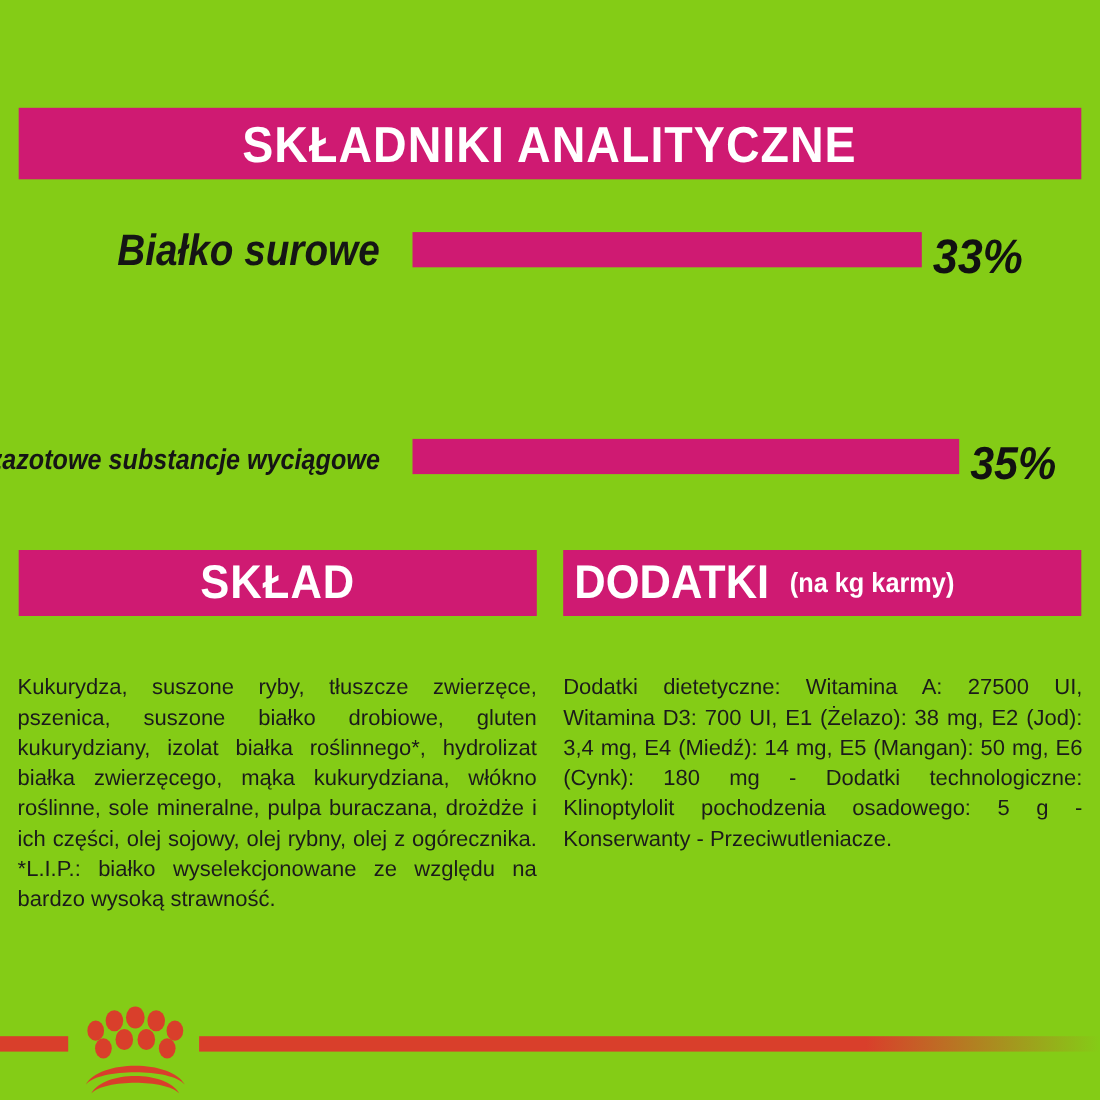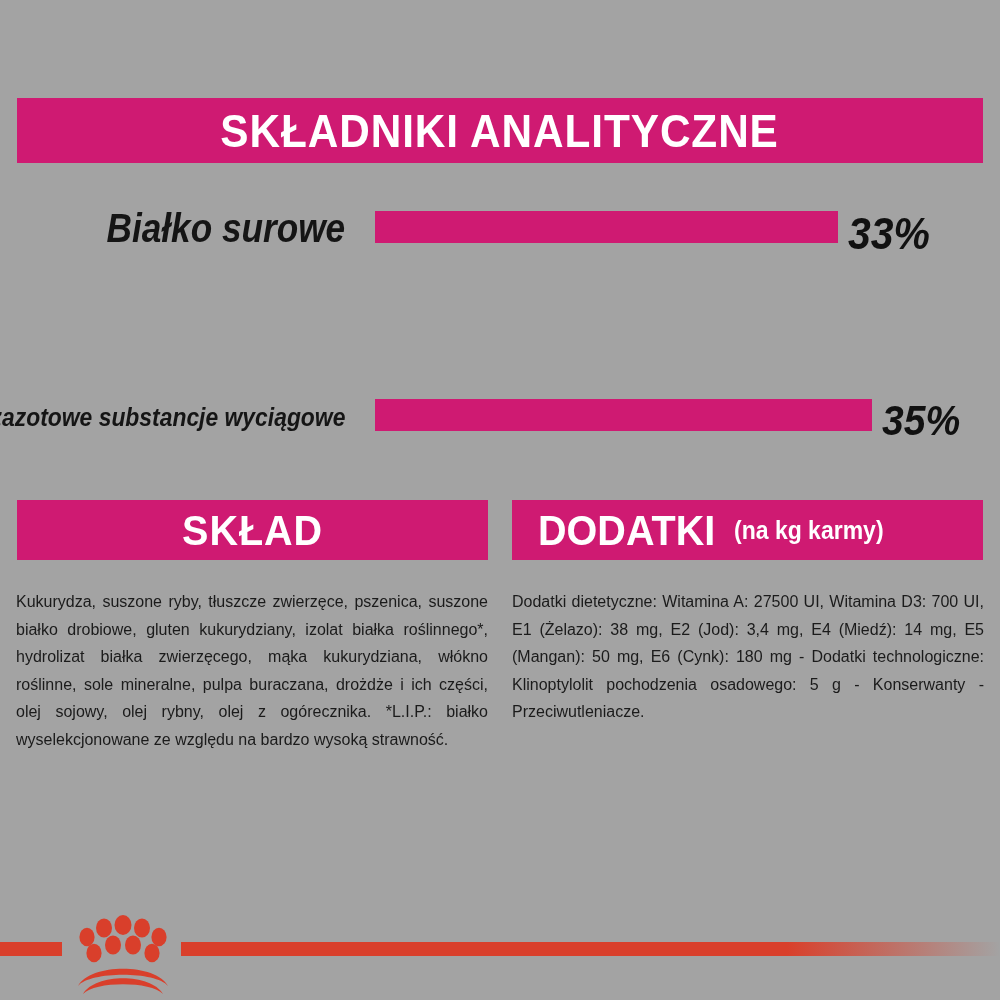--- a/index.html
+++ b/index.html
@@ -13,21 +13,21 @@
     position: relative;
     font-family: "Liberation Sans", "DejaVu Sans", sans-serif;
     overflow: hidden;
   }
 
   .page {
     position: absolute;
     left: 0; top: 0;
     width: 1000px;
     height: 1000px;
-    background: #a3a3a3;
+    background: #84cc16;
   }
 
   
   .hdr-bar {
     position: absolute;
     background: #cf1a72;
     display: flex;
     align-items: center;
     justify-content: center;
     overflow: hidden;
@@ -63,21 +63,21 @@
     font-size: 43px;
     letter-spacing: 1px;
   }
 
   #additives-header {
     left: 512px;
     top: 500px;
     width: 471px;
     height: 60px;
     justify-content: flex-start;
-    padding-left: 26px;
+    padding-left: 10px;
     box-sizing: border-box;
   }
   #additives-header .hdr-main {
     color: #ffffff;
     font-family: "Liberation Sans Narrow", "Liberation Sans", sans-serif;
     font-weight: bold;
     font-size: 43px;
     white-space: nowrap;
     transform: scaleX(0.92);
     transform-origin: left center;
@@ -161,23 +161,23 @@
 
   
   #row-nfe { top: 197px; }
   #row-nfe .bar-label { font-size: 26px; bottom: 7px; }
   #row-nfe .bar-track { top: 12px; }
   #row-nfe .bar-value { font-size: 42px; left: 882px; top: 13px; }
 
   
   .body-col {
     position: absolute;
-    top: 588px;
+    top: 612px;
     font-family: "Liberation Sans", "DejaVu Sans", sans-serif;
-    font-size: 16px;
+    font-size: 20px;
     line-height: 27.5px;
     color: #1b1b1b;
     text-align: justify;
     text-justify: inter-word;
   }
   #composition-text {
     left: 16px;
     width: 472px;
   }
   #additives-text {

